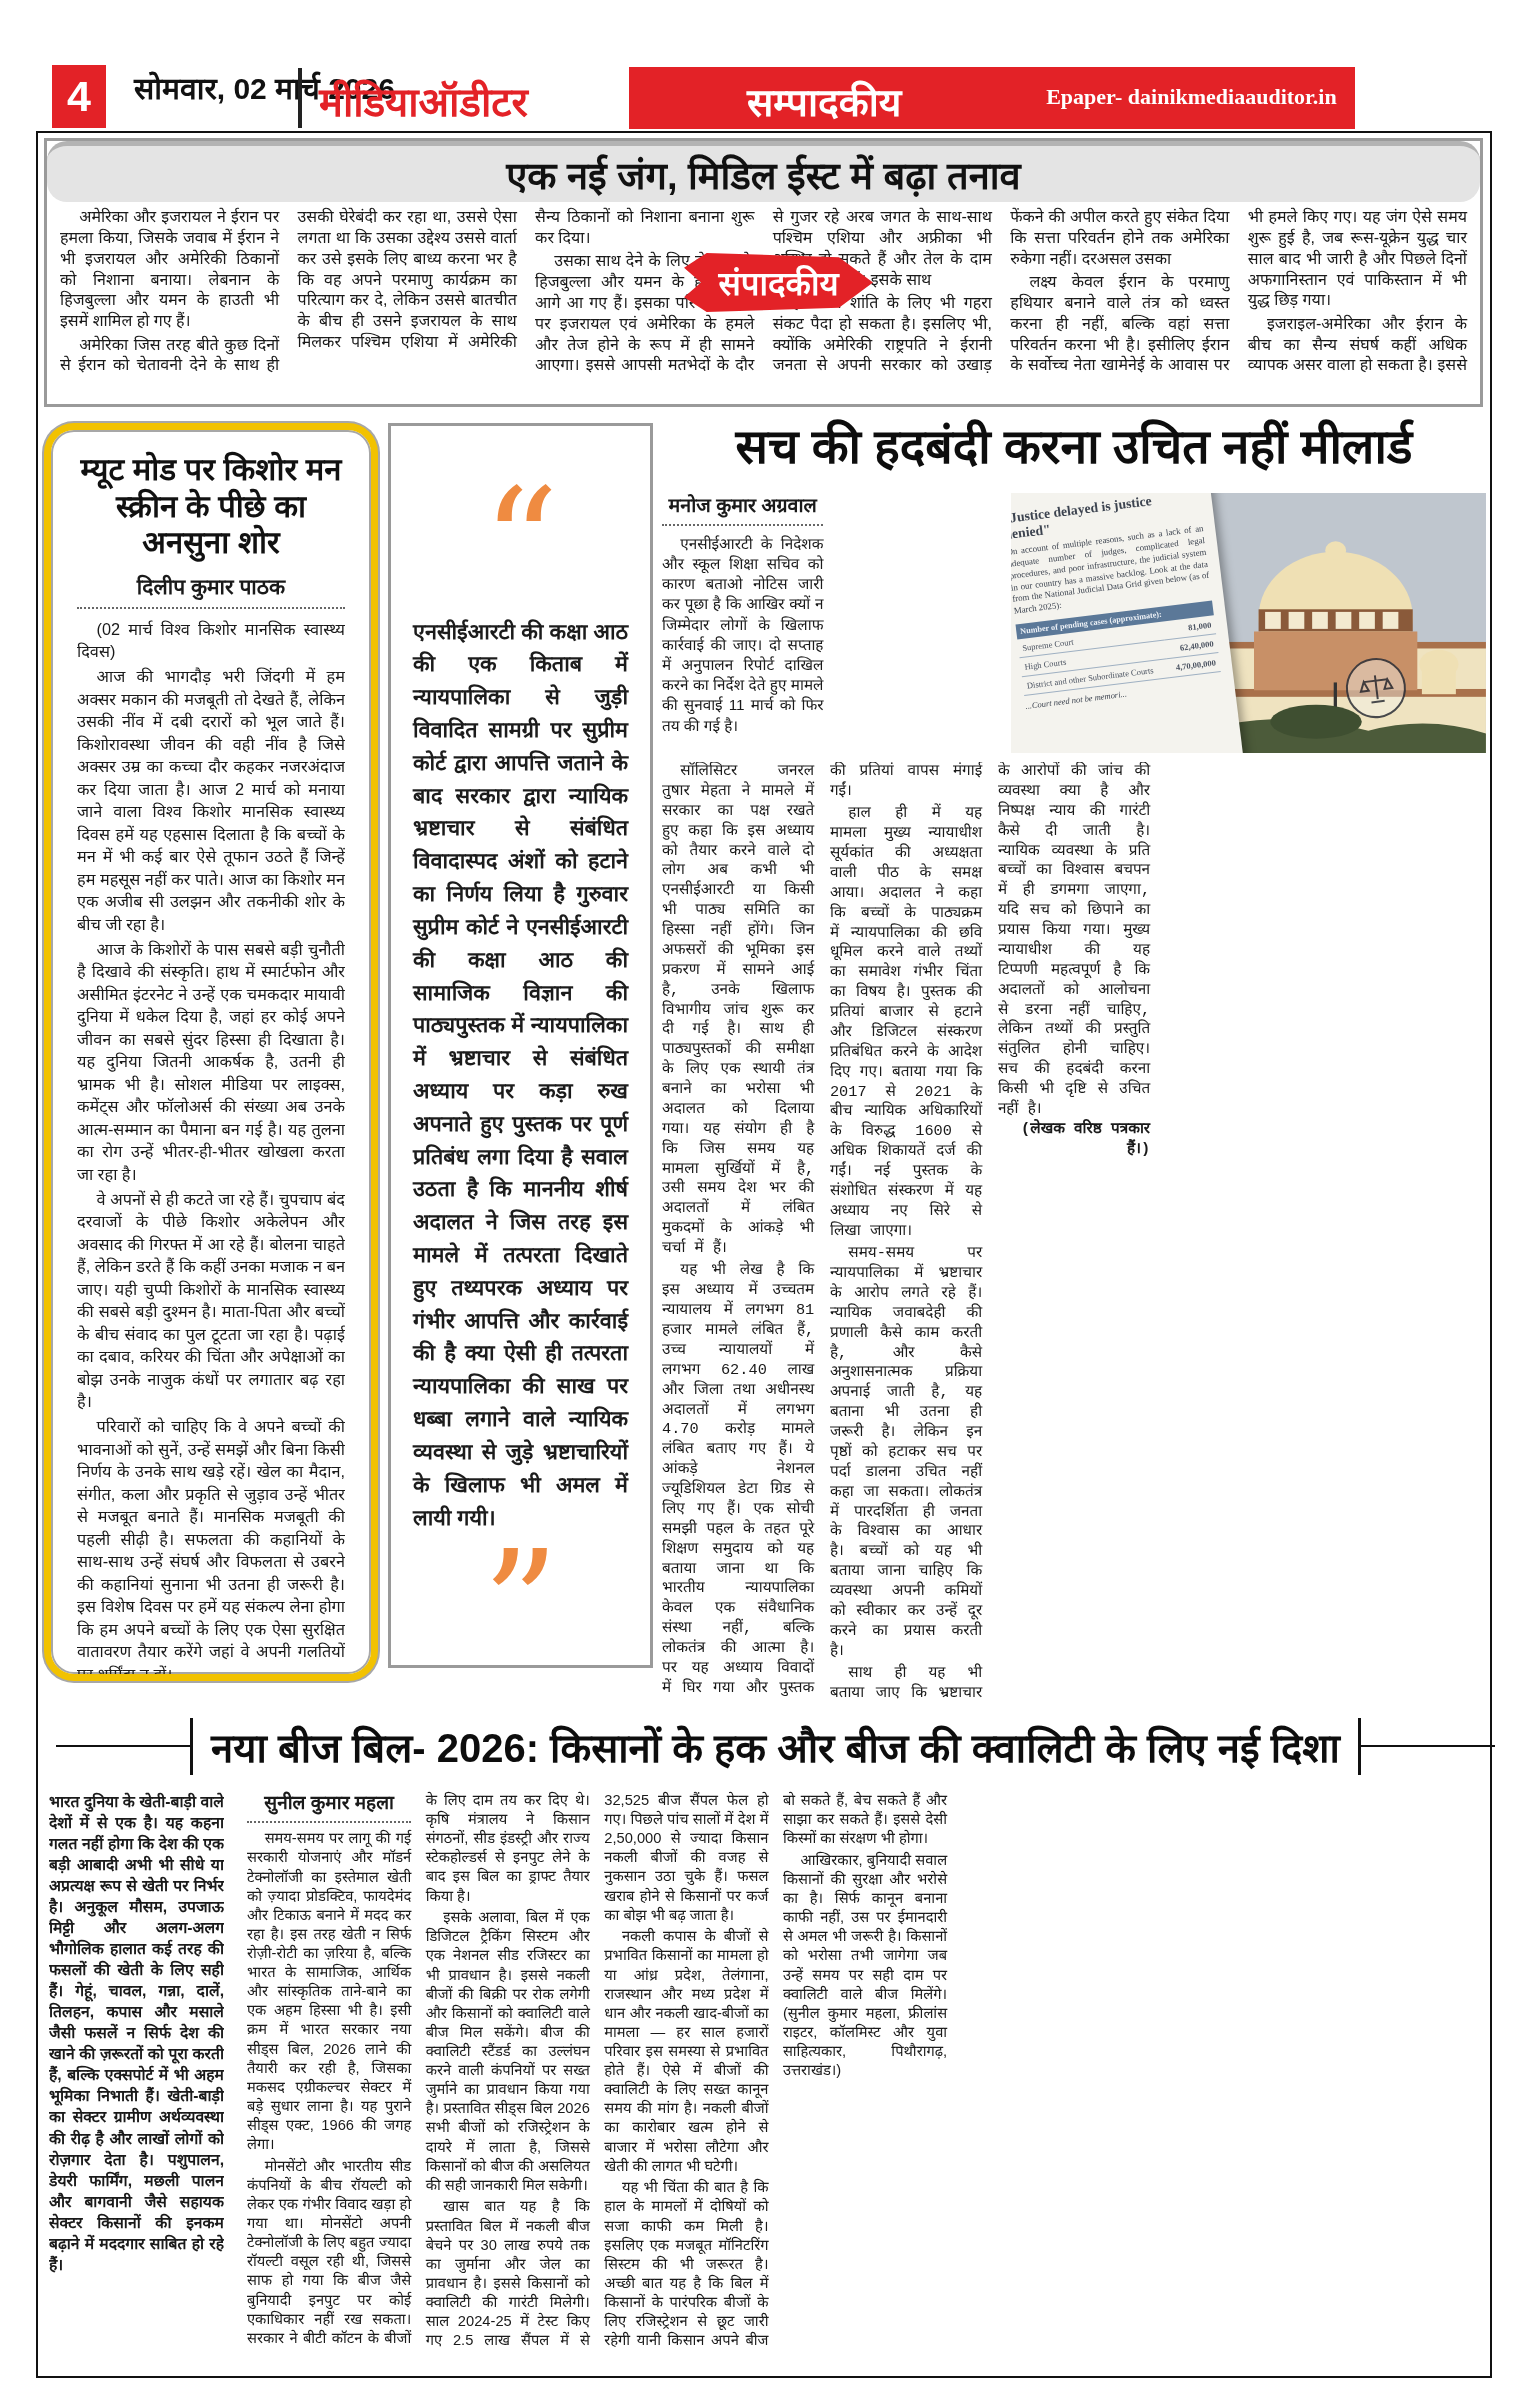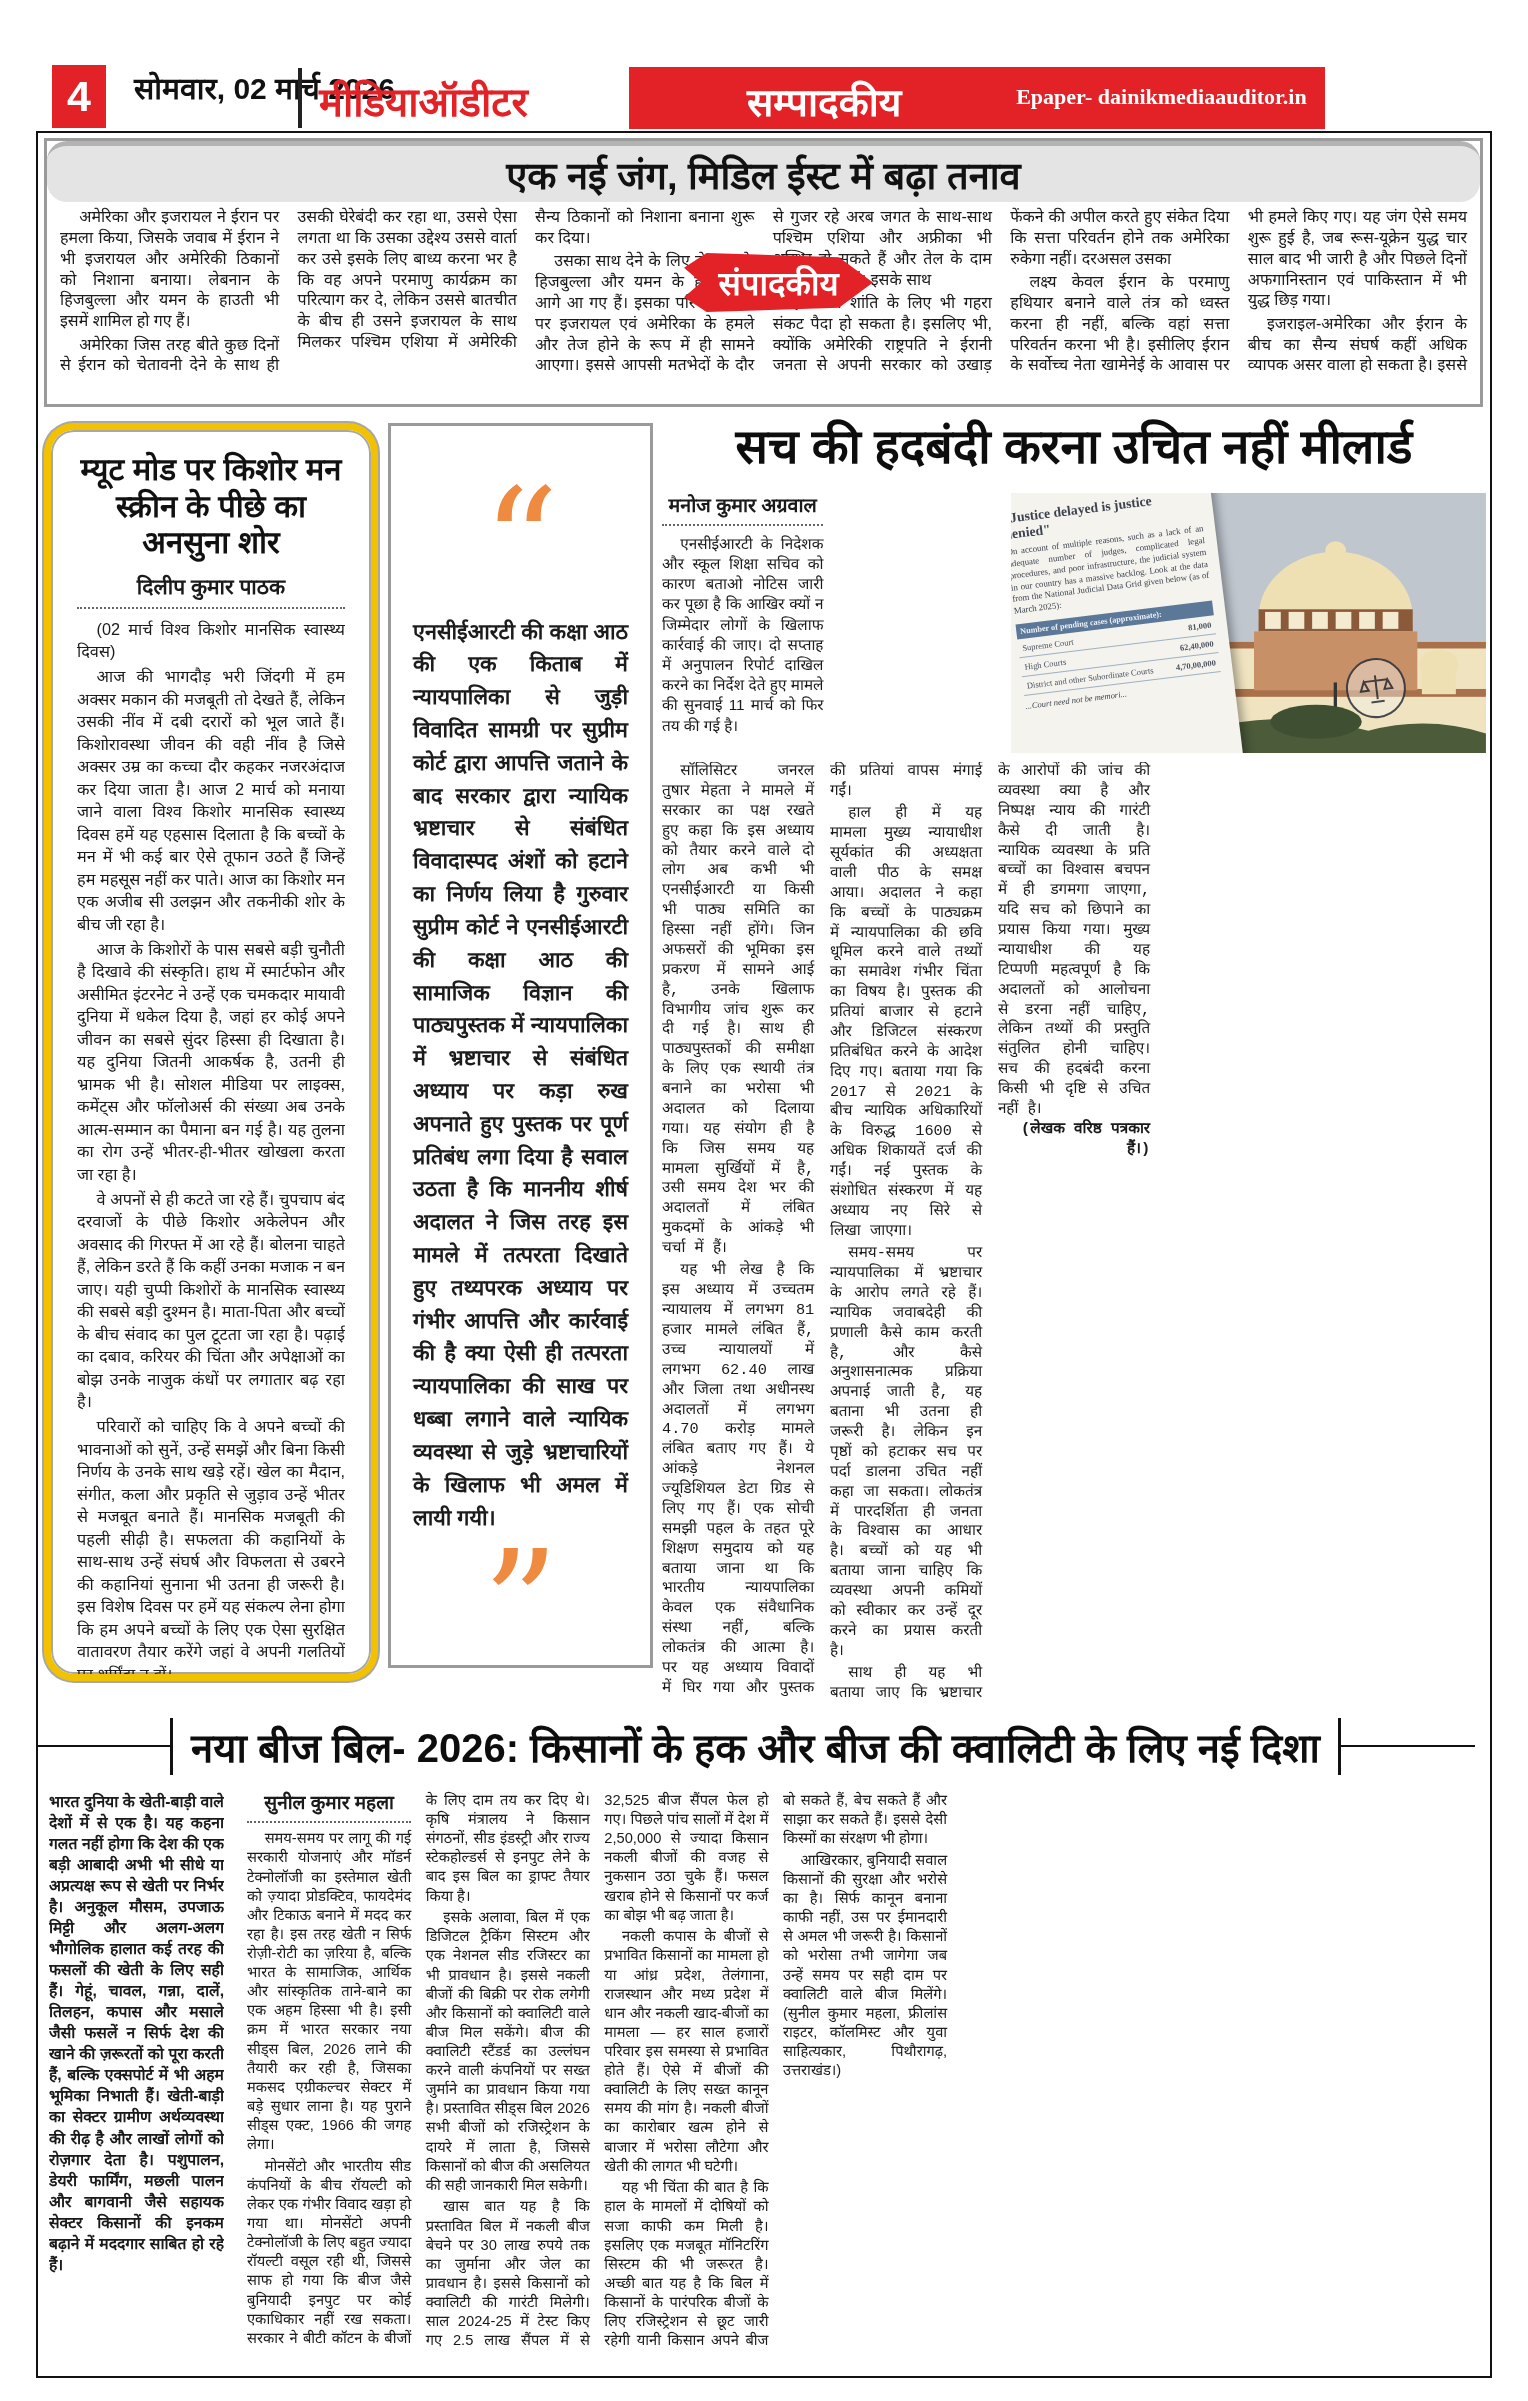--- a/index.html
+++ b/index.html
@@ -2,21 +2,21 @@
 <html lang="hi" style="font-size:10.4px"><head>
 <meta charset="utf-8">
 <style>
   html,body{margin:0;padding:0;background:#ffffff;}
   #canvas{position:relative;width:1528px;height:2401px;background:#fff;font-family:"Liberation Sans",sans-serif;color:#1a1a1a;overflow:hidden;}
   
   .pagenum{position:absolute;left:52px;top:65px;width:54px;height:63px;background:#e32227;color:#fff;font-size:43px;font-weight:bold;display:flex;align-items:center;justify-content:center;}
   .hdate{position:absolute;left:134px;top:67px;font-size:30px;font-weight:bold;color:#111;}
   .hdiv{position:absolute;left:298px;top:68px;width:3.9px;height:60px;background:#222;}
   .brand{position:absolute;left:319px;top:73px;font-size:40px;font-weight:bold;color:#e32227;}
-  .redband{position:absolute;left:629px;top:67px;width:696px;height:62px;background:#e32227;display:flex;align-items:center;}
+  .redband{position:absolute;left:629px;top:67px;width:696px;height:62px;background:#e32227;display:flex;align-items:center;padding-left:30px;}
   .sectionlabel{position:absolute;left:118px;top:6.5px;color:#fff;font-size:39px;font-weight:bold;}
   .epaper{position:absolute;right:18.3px;top:17px;color:#fff;font-size:22px;font-weight:bold;font-family:"Liberation Serif",serif;}
   .pageframe{position:absolute;left:36px;top:131px;width:1456px;height:2247px;border:2.6px solid #111;box-sizing:border-box;}
   
   .editbox{position:absolute;left:44px;top:138px;width:1439px;height:269px;border:3.3px solid #9a9a9a;box-sizing:border-box;background:#fff;}
   .edithead{height:56px;background:#e4e4e4;border-top:5.2px solid #b3b3b3;display:flex;align-items:center;justify-content:center;font-size:38px;font-weight:bold;color:#111;border-radius:20px;}
   .editbody{height:196px;padding:5.2px 13px;box-sizing:border-box;column-count:6;column-gap:18.3px;column-fill:auto;font-size:16px;line-height:1.3;text-align:justify;overflow:hidden;}
   .editbody p,.cols p{margin:0 0 2.6px 0;text-indent:1.2em;}
   .ribbon{position:absolute;left:637px;top:112px;width:189px;height:59px;background:#e32227;color:#fff;display:flex;align-items:center;justify-content:center;font-size:33px;font-weight:bold;clip-path:polygon(0 25%,12% 0,82% 7%,100% 50%,82% 93%,12% 100%,0 75%,9% 50%);}
   
@@ -43,21 +43,21 @@
   .jbody{font-size:8.8px;line-height:1.35;margin-top:3.9px;text-align:justify;}
   .jtable{width:100%;border-collapse:collapse;margin-top:6.5px;font-size:8.5px;}
   .jtable th{background:#5b7898;color:#eef2f7;text-align:left;padding:3.3px 3.9px;font-size:8.2px;}
   .jtable td{border-bottom:0.7px solid #9fb0c2;padding:3.9px 3.9px;color:#4a5260;}
   .jtable td.v{text-align:right;font-weight:bold;}
   .jnote{font-size:8.5px;font-style:italic;margin-top:5.2px;}
   .seal{position:absolute;right:-170px;bottom:26px;width:56px;height:56px;border:2.6px double #2b2f38;border-radius:50%;display:flex;align-items:center;justify-content:center;opacity:.85;background:rgba(244,243,238,.5);}
   .rowB{margin-top:9px;height:946px;column-count:5;column-gap:15.7px;column-fill:auto;font-size:15.3px;line-height:1.3;text-align:justify;overflow:hidden;font-family:Liberation Mono, monospace;}
   .writer-note{font-weight:bold;text-indent:0;text-align:right;}
   
-  .seedheadrow{position:absolute;left:36px;top:1710px;width:1439px;height:72px;display:flex;align-items:center;gap:13px;}
+  .seedheadrow{position:absolute;left:56px;top:1710px;width:1439px;height:72px;display:flex;align-items:center;gap:13px;}
   .hrule{flex:0 0 137px;height:0;border-top:2.6px solid #111;position:relative;}
   .hrule:after{content:"";position:absolute;top:-29px;width:2.6px;height:57px;background:#111;}
   .hrule.left:after{right:0;}
   .hrule.right:after{left:0;}
   .shead{flex:1;font-size:40px;font-weight:bold;text-align:center;color:#0d0d0d;white-space:nowrap;}
   .seedbody{position:absolute;left:49px;top:1791px;width:1434px;height:575px;display:flex;gap:23px;overflow:hidden;}
   .seedintro{flex:0 0 175px;font-size:15.7px;font-weight:bold;line-height:1.34;text-align:justify;overflow:hidden;}
   .seedrest{flex:1;column-count:7;column-gap:14.4px;column-fill:auto;font-size:14.7px;line-height:1.3;text-align:justify;overflow:hidden;}
   .seedrest .byline{font-size:19px;margin:0 0 6.5px 0;padding-bottom:5.2px;}
   

